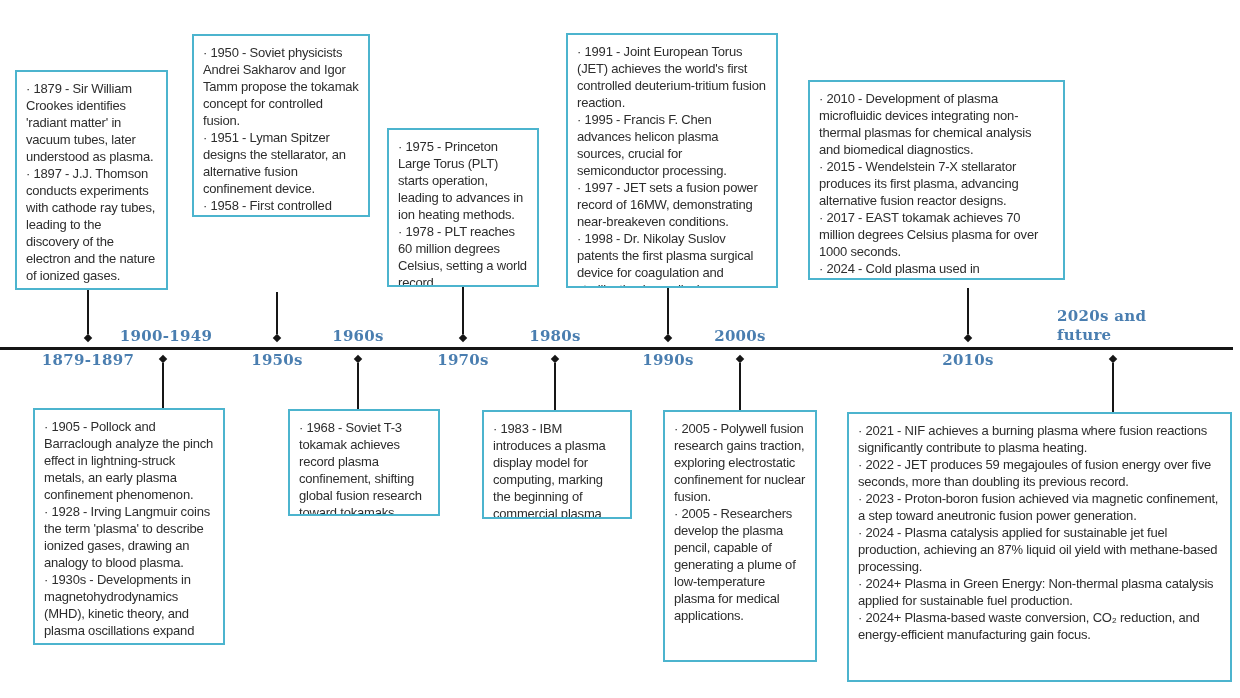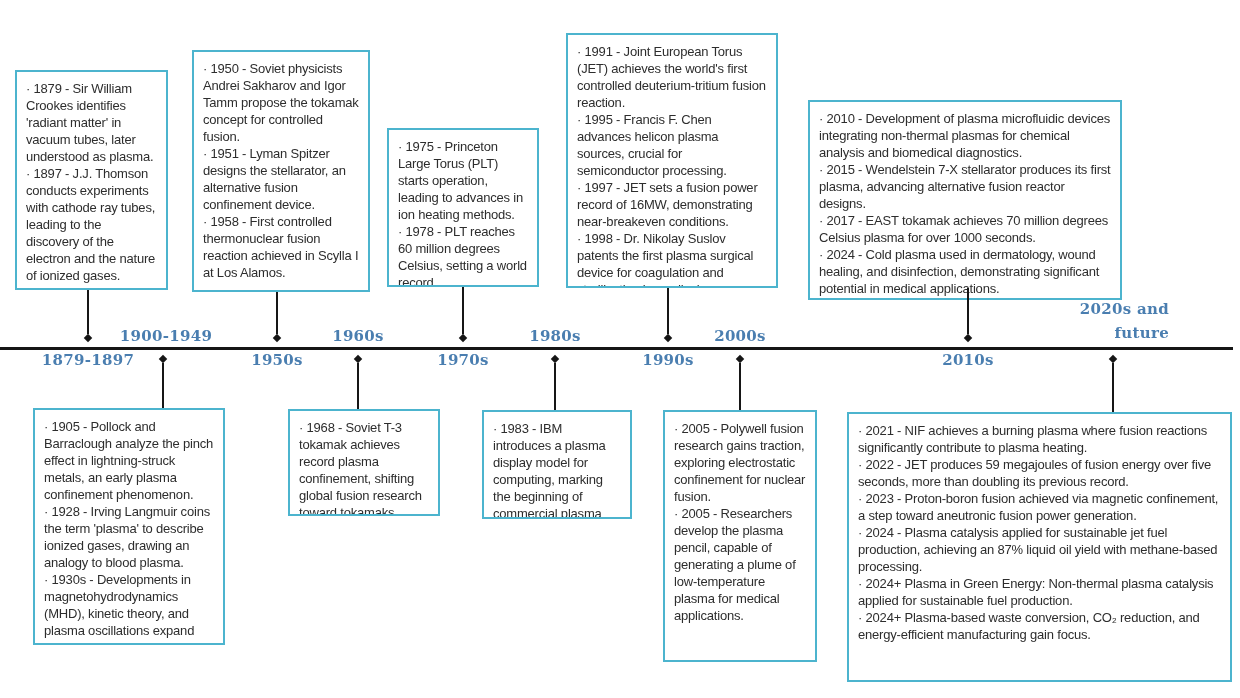--- a/index.html
+++ b/index.html
@@ -17,21 +17,21 @@
     letter-spacing:-0.2px;overflow:hidden;
   }
   .evbox p{margin:0;}
   .conn{position:absolute;width:2px;background:#161616;}
   .dot{position:absolute;width:6px;height:6px;background:#161616;transform:rotate(45deg);}
   .plabel{
     position:absolute;transform:translateX(-50%);
     font-family:"DejaVu Serif","Liberation Serif",serif;font-weight:bold;
     font-size:15px;color:#4a7eb0;white-space:nowrap;letter-spacing:0.3px;
   }
-  .plabel.wrap{white-space:normal;width:112px;text-align:right;line-height:24px;}
+  .plabel.wrap{white-space:normal;width:112px;text-align:left;line-height:19px;}
 </style>
 </head>
 <body>
 
 <div class="stage">
 
   <div class="axis"></div>
 
   <div class="evbox" style="left:15px;top:70px;width:153px;height:220px">
     <p>· 1879 - Sir William Crookes identifies 'radiant matter' in vacuum tubes, later understood as plasma.</p>
@@ -43,21 +43,21 @@
 
   <div class="evbox" style="left:33px;top:408px;width:192px;height:237px">
     <p>· 1905 - Pollock and Barraclough analyze the pinch effect in lightning-struck metals, an early plasma confinement phenomenon.</p>
     <p>· 1928 - Irving Langmuir coins the term 'plasma' to describe ionized gases, drawing an analogy to blood plasma.</p>
     <p>· 1930s - Developments in magnetohydrodynamics (MHD), kinetic theory, and plasma oscillations expand the fundamental understanding of plasma behavior.</p>
   </div>
   <div class="conn" style="left:162px;top:363px;height:45px"></div>
   <div class="dot" style="left:160px;top:356px"></div>
   <div class="plabel" style="left:166px;bottom:353px">1900-1949</div>
 
-  <div class="evbox" style="left:192px;top:50px;width:178px;height:242px">
+  <div class="evbox" style="left:192px;top:34px;width:178px;height:183px">
     <p>· 1950 - Soviet physicists Andrei Sakharov and Igor Tamm propose the tokamak concept for controlled fusion.</p>
     <p>· 1951 - Lyman Spitzer designs the stellarator, an alternative fusion confinement device.</p>
     <p>· 1958 - First controlled thermonuclear fusion reaction achieved in Scylla I at Los Alamos.</p>
   </div>
   <div class="conn" style="left:276px;top:292px;height:42px"></div>
   <div class="dot" style="left:274px;top:335px"></div>
   <div class="plabel" style="left:277px;top:351px">1950s</div>
 
   <div class="evbox" style="left:288px;top:409px;width:152px;height:107px">
     <p>· 1968 - Soviet T-3 tokamak achieves record plasma confinement, shifting global fusion research toward tokamaks.</p>
@@ -92,21 +92,21 @@
   <div class="plabel" style="left:668px;top:351px">1990s</div>
 
   <div class="evbox" style="left:663px;top:410px;width:154px;height:252px">
     <p>· 2005 - Polywell fusion research gains traction, exploring electrostatic confinement for nuclear fusion.</p>
     <p>· 2005 - Researchers develop the plasma pencil, capable of generating a plume of low-temperature plasma for medical applications.</p>
   </div>
   <div class="conn" style="left:739px;top:363px;height:47px"></div>
   <div class="dot" style="left:737px;top:356px"></div>
   <div class="plabel" style="left:740px;bottom:353px">2000s</div>
 
-  <div class="evbox" style="left:808px;top:100px;width:314px;height:200px">
+  <div class="evbox" style="left:808px;top:80px;width:257px;height:200px">
     <p>· 2010 - Development of plasma microfluidic devices integrating non-thermal plasmas for chemical analysis and biomedical diagnostics.</p>
     <p>· 2015 - Wendelstein 7-X stellarator produces its first plasma, advancing alternative fusion reactor designs.</p>
     <p>· 2017 - EAST tokamak achieves 70 million degrees Celsius plasma for over 1000 seconds.</p>
     <p>· 2024 - Cold plasma used in dermatology, wound healing, and disinfection, demonstrating significant potential in medical applications.</p>
   </div>
   <div class="conn" style="left:967px;top:288px;height:46px"></div>
   <div class="dot" style="left:965px;top:335px"></div>
   <div class="plabel" style="left:968px;top:351px">2010s</div>
 
   <div class="evbox" style="left:847px;top:412px;width:385px;height:270px">

